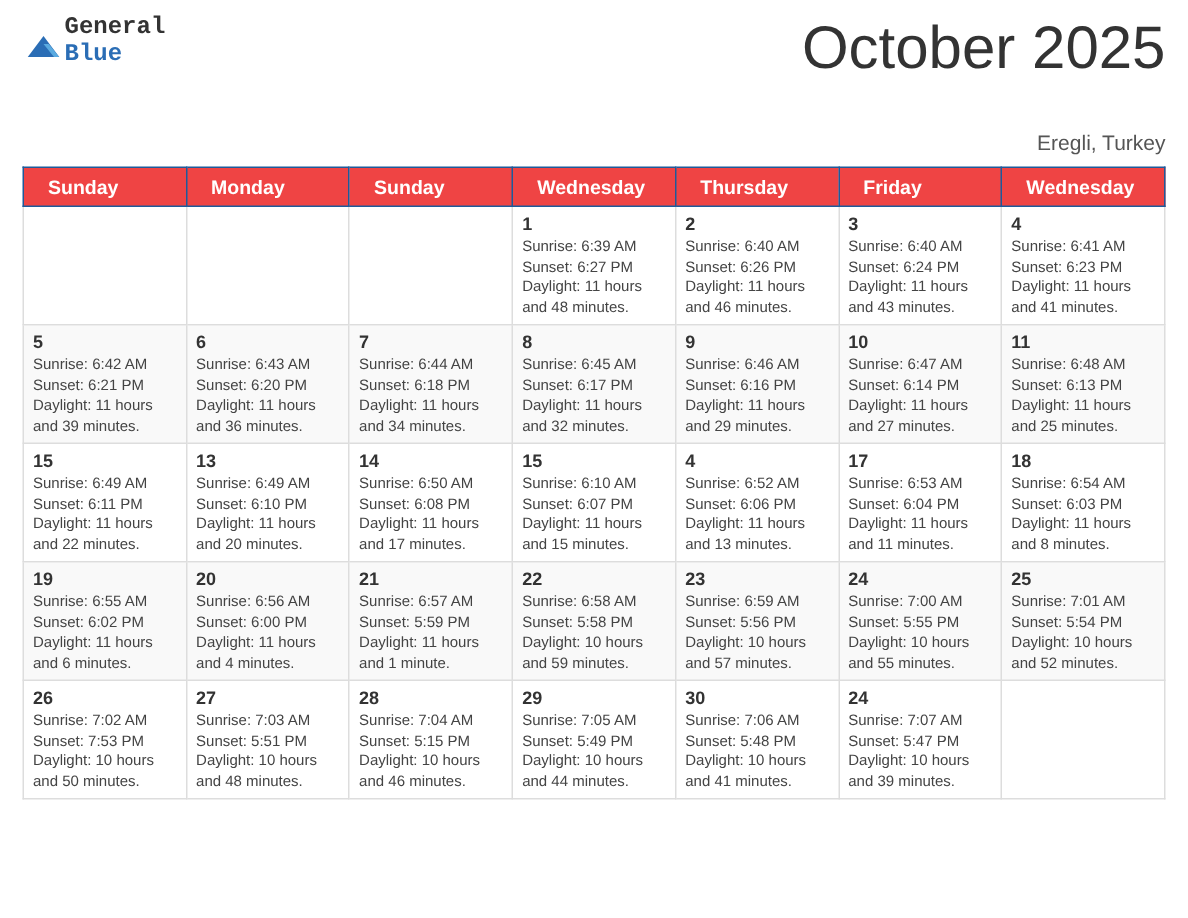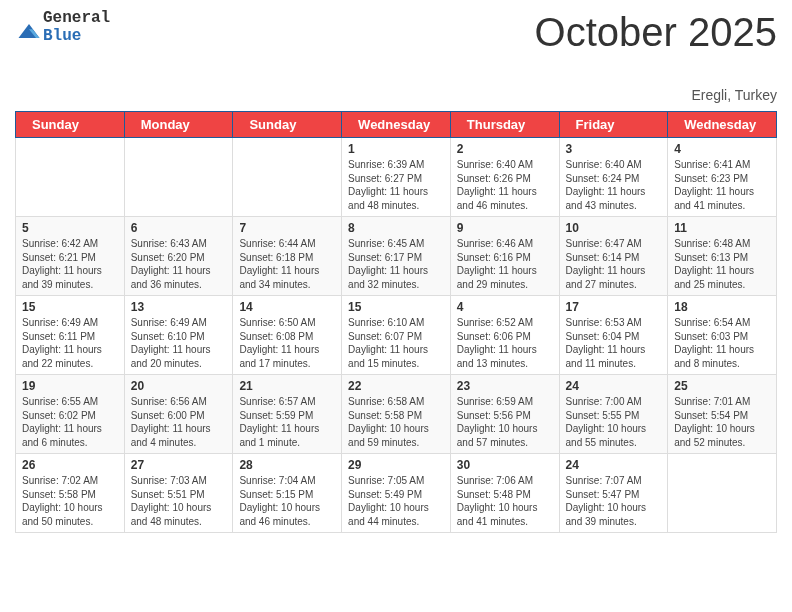--- a/index.html
+++ b/index.html
@@ -292,21 +292,21 @@
             <div class="day-number">25</div>
             <div class="day-info">Sunrise: 7:01 AM
 Sunset: 5:54 PM
 Daylight: 10 hours and 52 minutes.</div>
           </td>
         </tr>
         <tr>
           <td>
             <div class="day-number">26</div>
             <div class="day-info">Sunrise: 7:02 AM
-Sunset: 5:58 PM
+Sunset: 7:53 PM
 Daylight: 10 hours and 50 minutes.</div>
           </td>
           <td>
             <div class="day-number">27</div>
             <div class="day-info">Sunrise: 7:03 AM
 Sunset: 5:51 PM
 Daylight: 10 hours and 48 minutes.</div>
           </td>
           <td>
             <div class="day-number">28</div>

